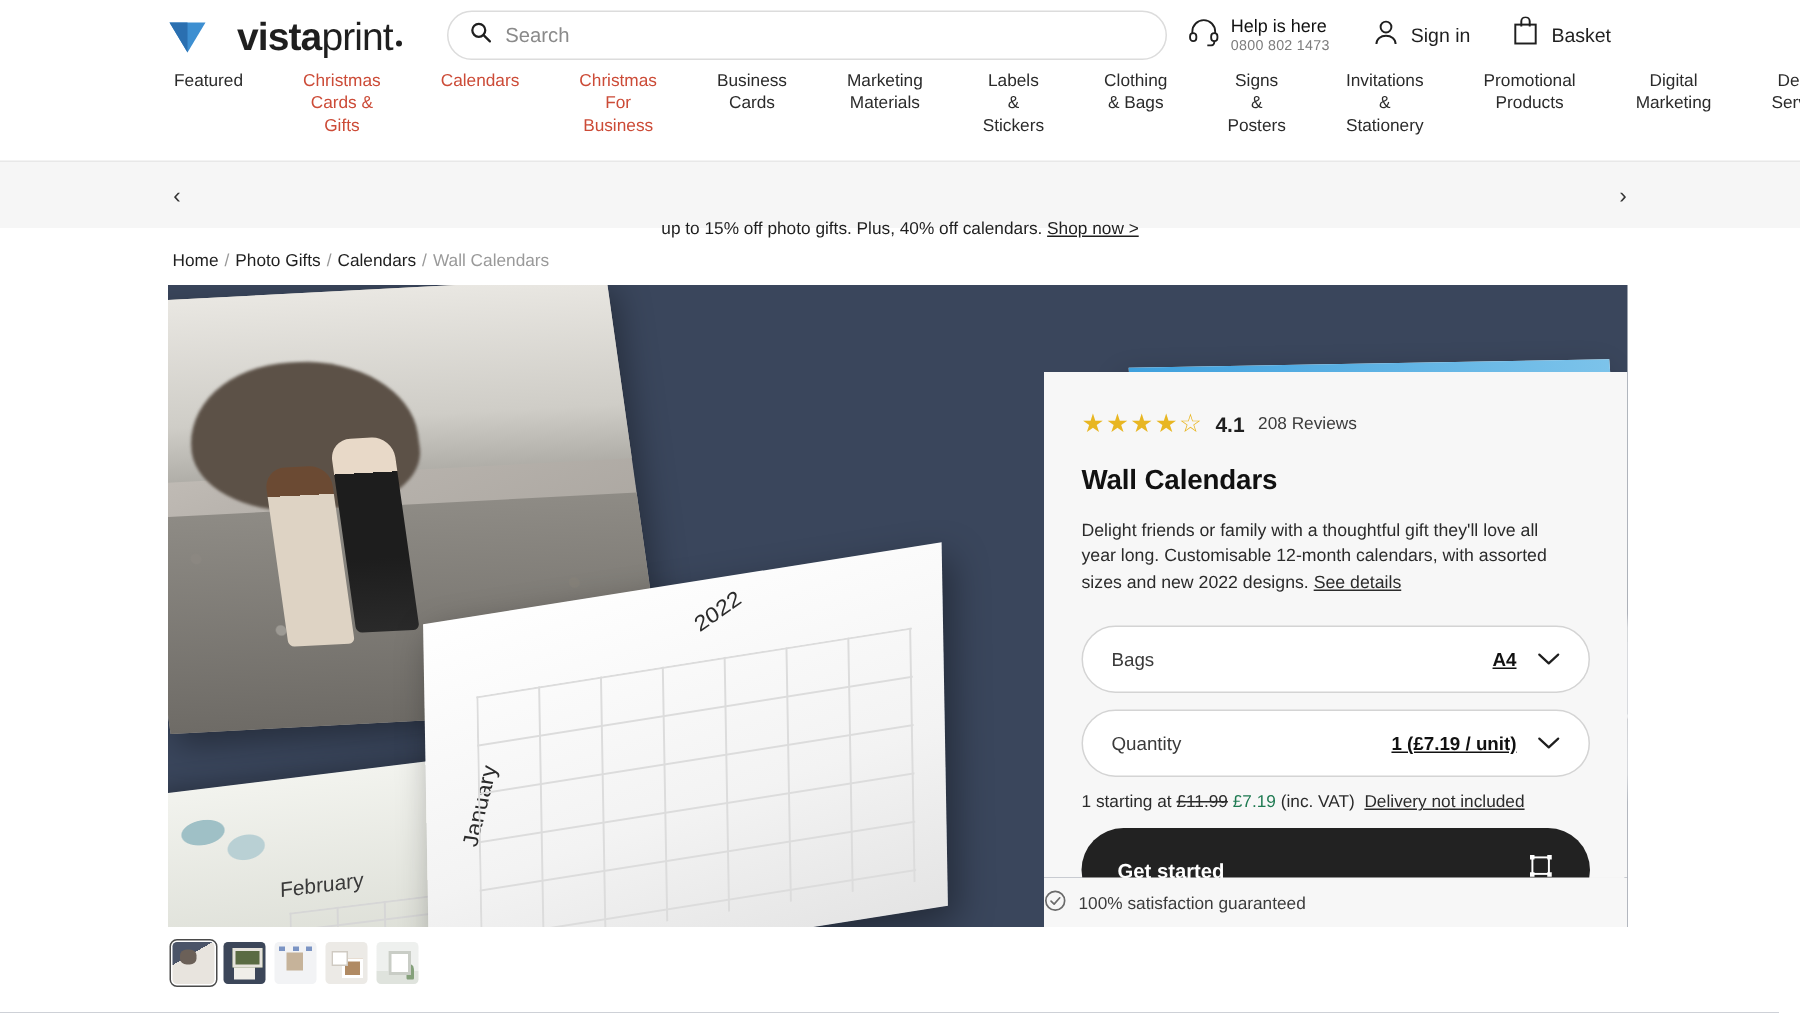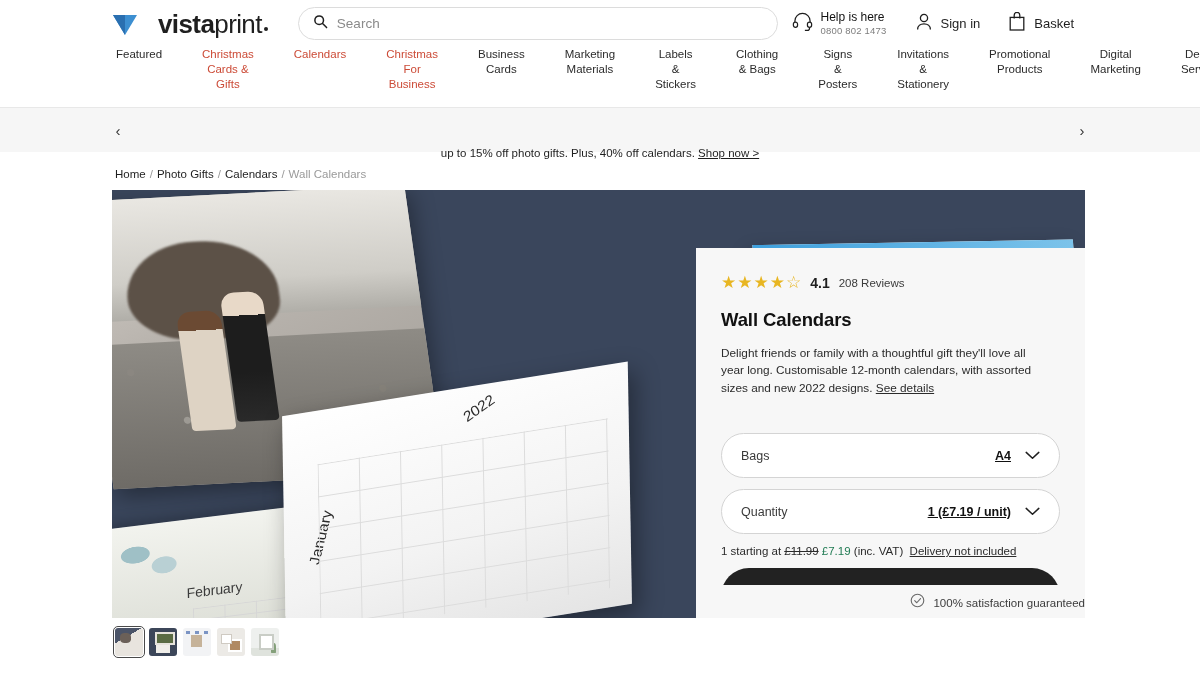--- a/index.html
+++ b/index.html
@@ -284,21 +284,21 @@
   .star-empty { color: #e8b622; }
   .rating-val { font-size: 14px; font-weight: 700; color: #1f1f1f; }
   .review-count { font-size: 11.5px; color: #3c3c3c; }
 
   .product-title {
     font-size: 18.5px; font-weight: 700; color: #111;
     margin-bottom: 14px; letter-spacing: -.1px;
   }
   .product-desc {
     font-size: 11.8px; color: #2b2b2b; line-height: 1.48;
-    margin-bottom: 36px; max-width: 330px;
+    margin-bottom: 20px; max-width: 330px;
   }
   .product-desc a { color: #2b2b2b; text-decoration: underline; }
 
   .selector {
     height: 45px; border: 1px solid #d4d4d4; border-radius: 24px;
     background: #fff; display: flex; align-items: center;
     padding: 0 19px; margin-bottom: 11px; cursor: pointer;
   }
   .selector-label { font-size: 12.5px; color: #3a3a3a; }
   .selector-value {
@@ -317,21 +317,21 @@
     cursor: pointer;
   }
   .cta-label { color: #fff; font-size: 13.5px; font-weight: 700; }
   .cta-icon { margin-left: auto; }
 
   .guarantee {
     position: absolute;
     right: 0; top: 395px; width: 389px; height: 35px;
     background: #f7f7f7;
     display: flex; align-items: center;
-    gap: 8px;  justify-content: flex-end;
+    gap: 8px; 
   }
   .guarantee-text { font-size: 11.5px; color: #3c3c3c; }
 
   
   .thumbs {
     display: flex; gap: 6px;
     padding: 10px 0 0 115px;
   }
   .thumb {
     width: 28px; height: 28px;

